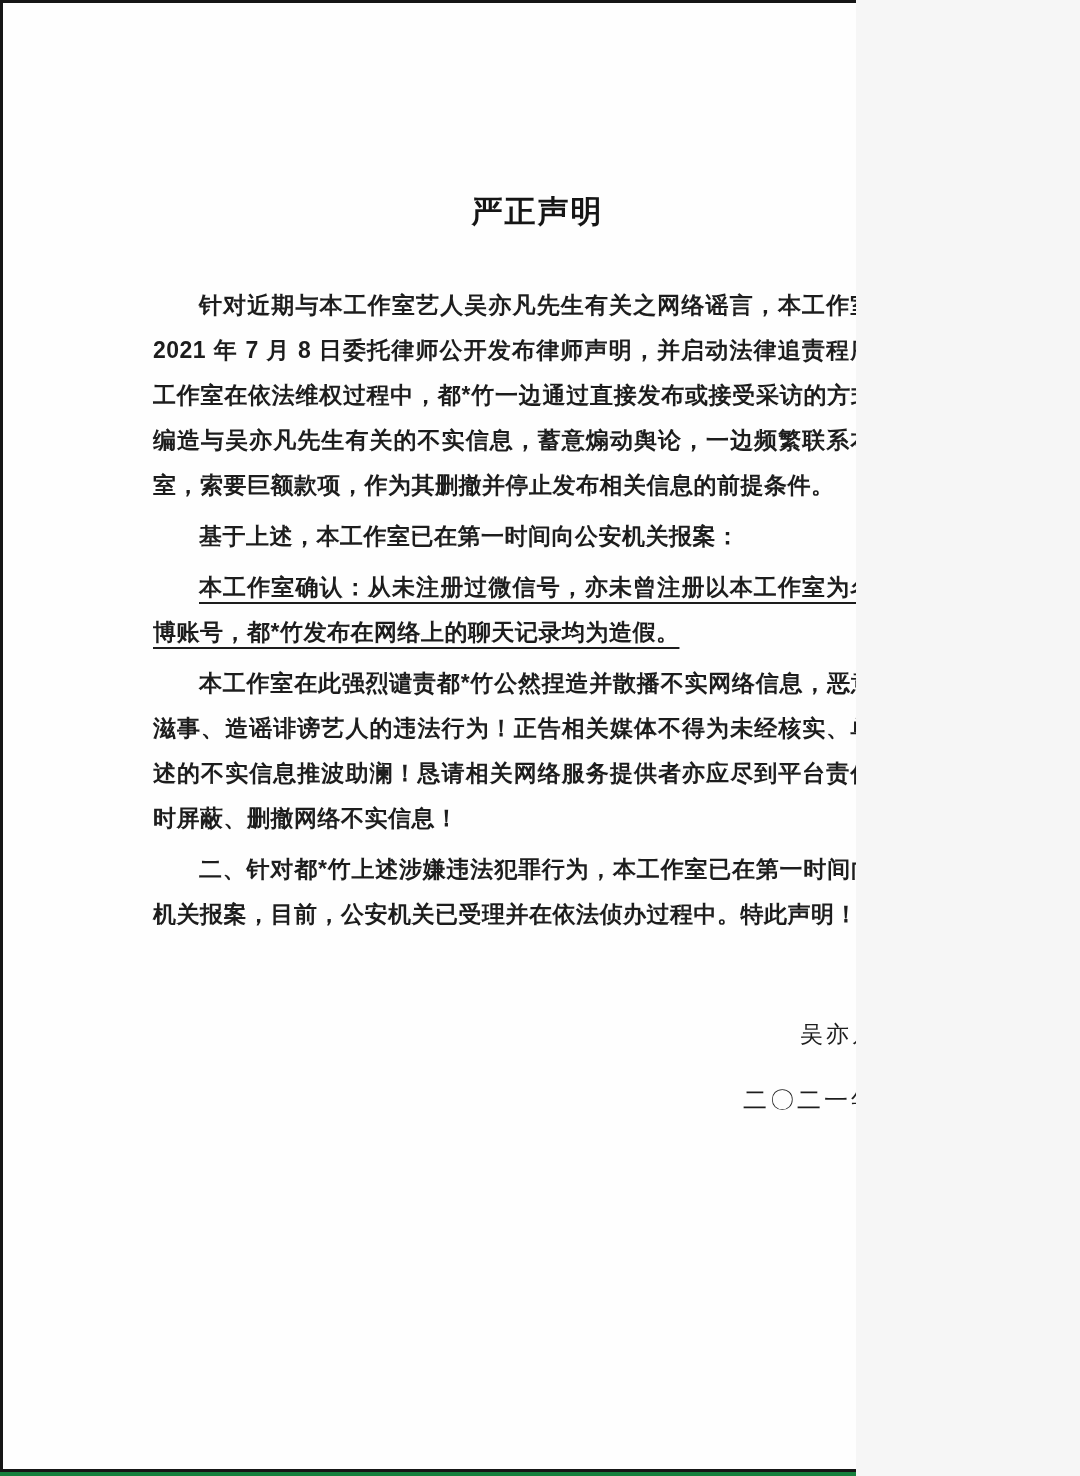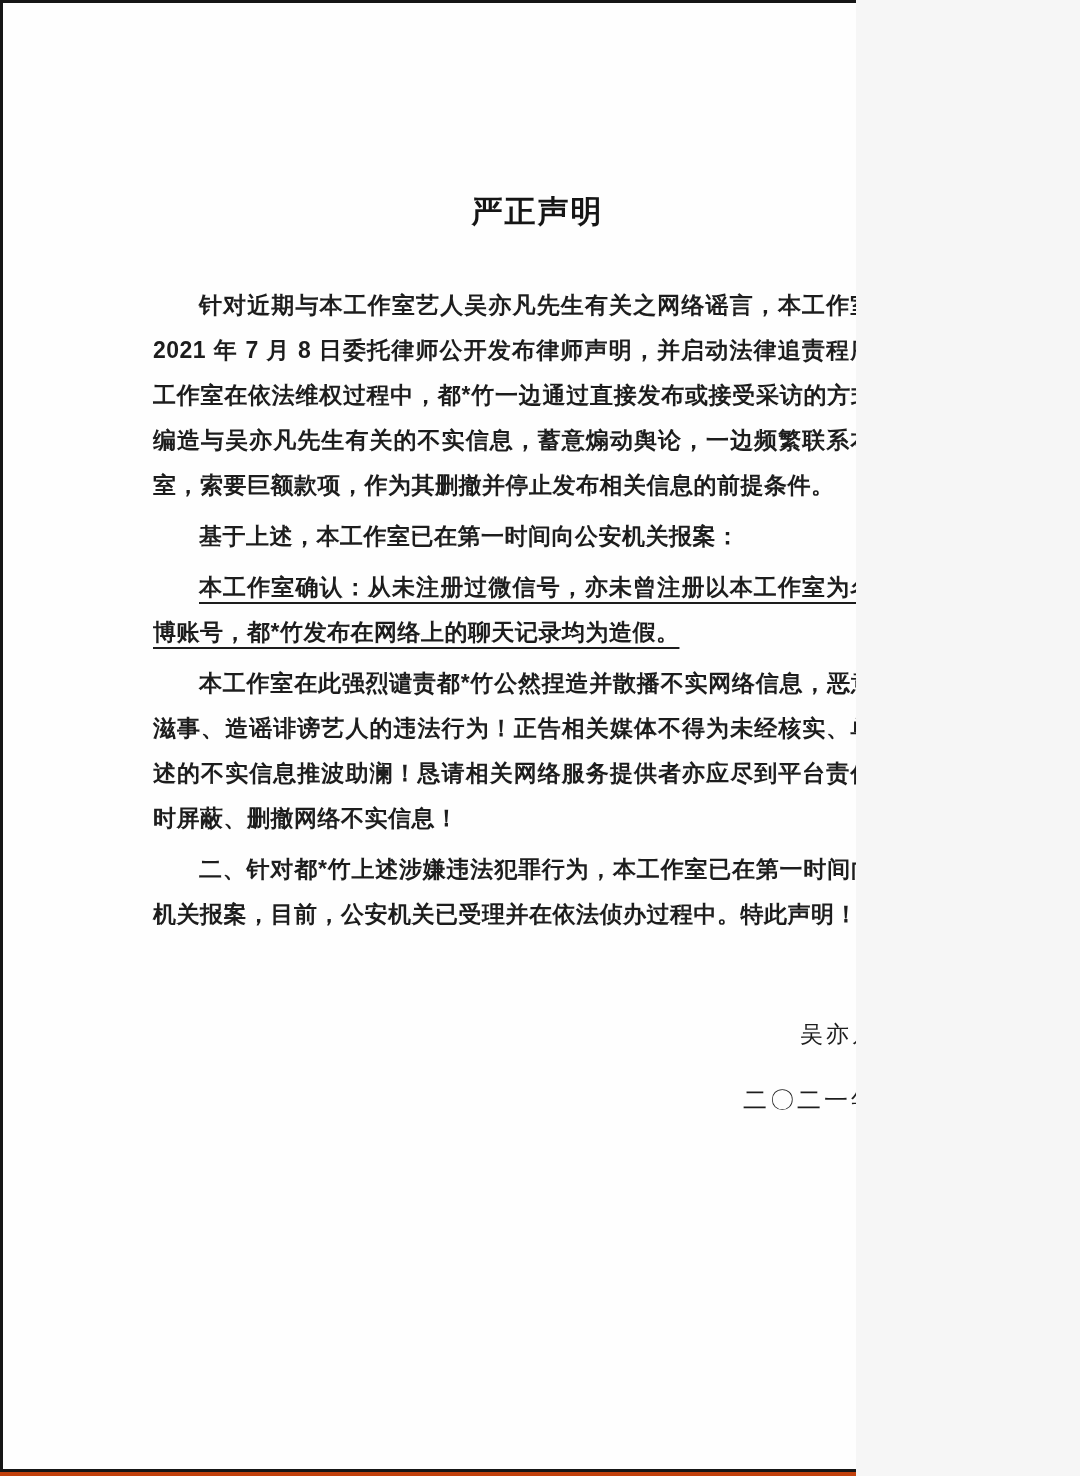--- a/index.html
+++ b/index.html
@@ -6,21 +6,21 @@
   html, body {
     margin: 0;
     padding: 0;
     background: #f6f6f6;
     font-family: "Liberation Sans", "DejaVu Sans", sans-serif;
   }
   .canvas {
     position: relative;
     width: 856px;
     height: 1476px;
-    background: #c2410c;
+    background: #15803d;
     overflow: hidden;
   }
   .page {
     position: absolute;
     top: 0;
     left: 0;
     width: 1075px;
     height: 1472px;
     background: #fefefe;
     border: 3px solid #161616;

